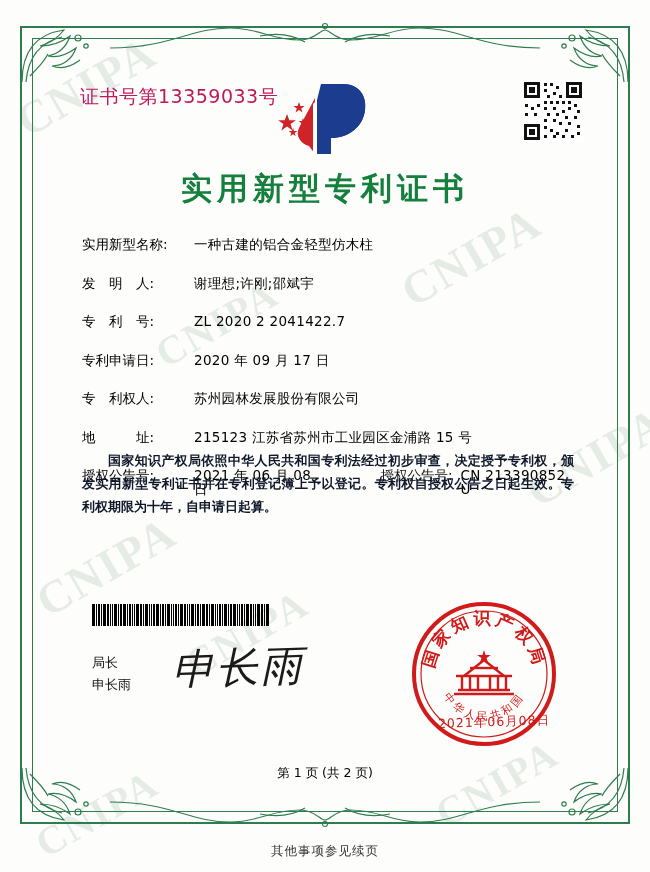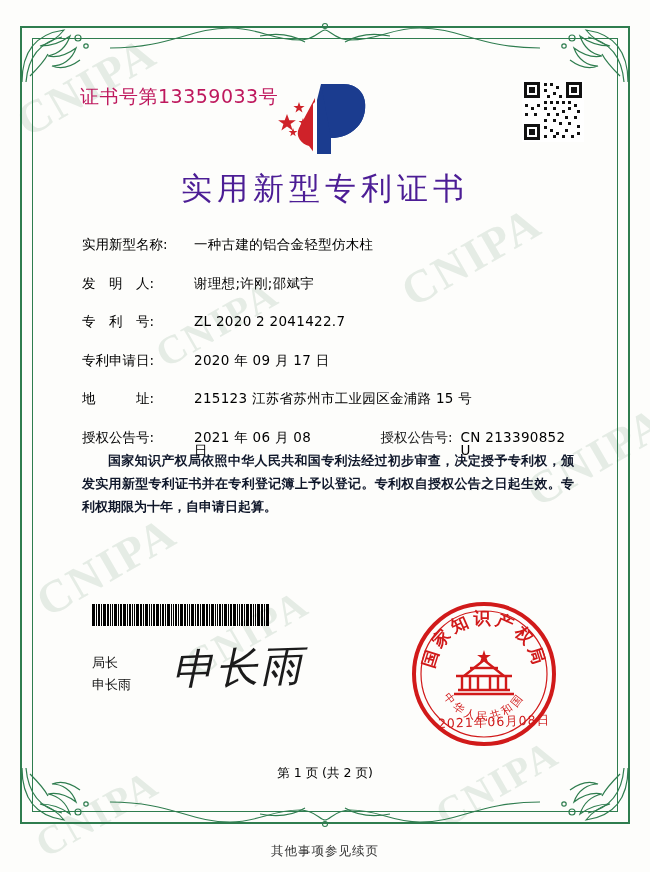--- a/index.html
+++ b/index.html
@@ -64,24 +64,24 @@
   .qr svg{display:block;}
   .logo{
     position:absolute;left:50%;top:22px;transform:translateX(-50%);
     width:112px;height:78px;
   }
   .logo svg{display:block;}
   h1.title{
     position:absolute;left:0;right:0;top:110px;
     text-align:center;margin:0;
     font-family:"Liberation Serif","DejaVu Serif",serif;
-    font-weight:400;
+    font-weight:700;
     font-size:31px;
     letter-spacing:5px;
-    color:#4c1d95;
+    color:#15803d;
   }
   .fields{
     position:absolute;left:30px;right:24px;top:180px;
     font-size:13.5px;line-height:1;
   }
   .row{
     display:flex;align-items:baseline;margin-bottom:25px;
   }
   .lbl{
     width:112px;flex:none;
@@ -300,20 +300,24 @@
       </div>
       <div class="row">
         <div class="lbl">专　利　号:</div>
         <div class="val">ZL 2020 2 2041422.7</div>
       </div>
       <div class="row">
         <div class="lbl">专利申请日:</div>
         <div class="val">2020 年 09 月 17 日</div>
       </div>
       <div class="row">
+        <div class="lbl">专　利权人:</div>
+        <div class="val">苏州园林发展股份有限公司</div>
+      </div>
+      <div class="row">
         <div class="lbl">地　　　址:</div>
         <div class="val">215123 江苏省苏州市工业园区金浦路 15 号</div>
       </div>
       <div class="row two">
         <div class="lbl">授权公告号:</div>
         <div class="val">2021 年 06 月 08 日</div>
         <div class="lbl2">授权公告号:</div>
         <div class="val val2">CN 213390852 U</div>
       </div>
     </div>

